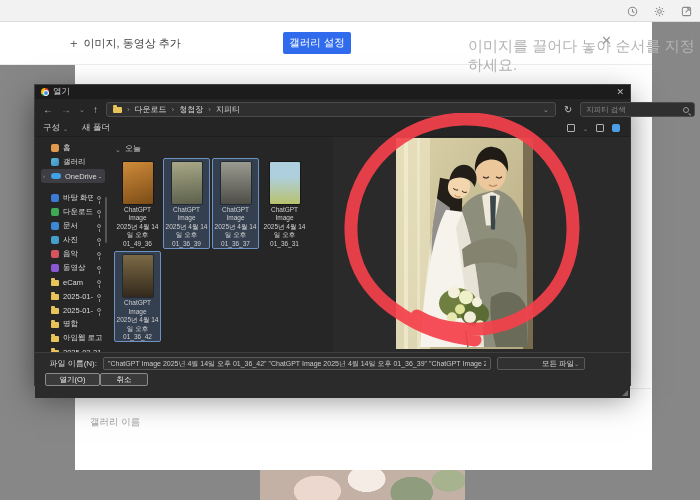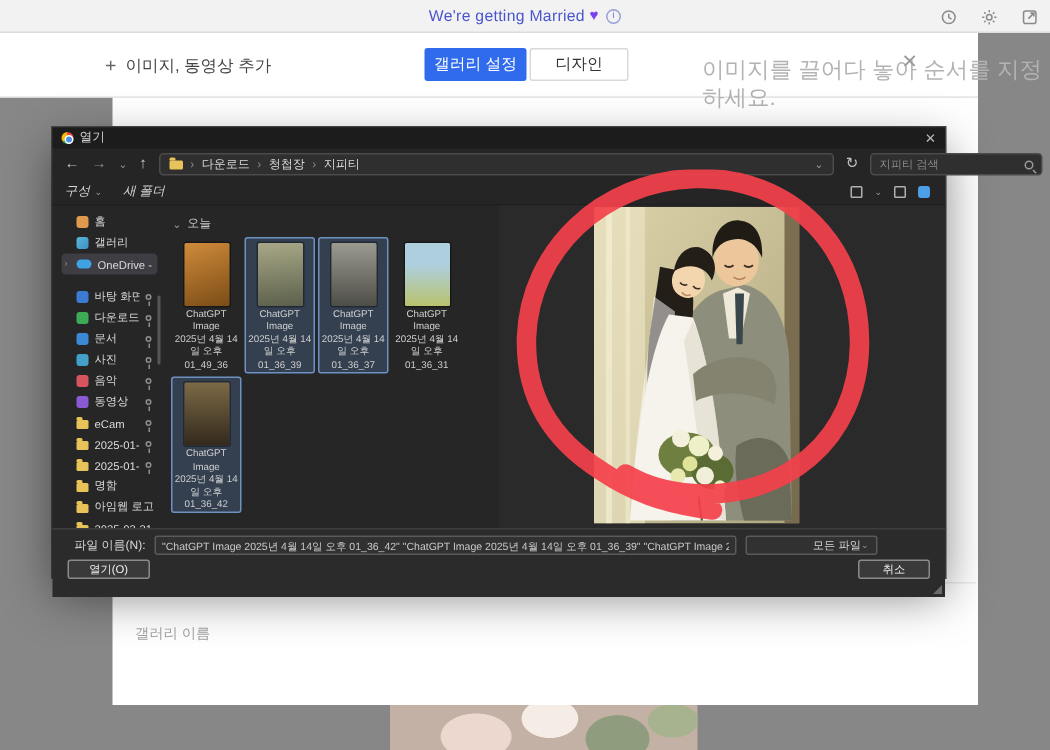--- a/index.html
+++ b/index.html
@@ -69,21 +69,21 @@
                 display:flex; align-items:center; padding:0 5px; }
   .search-box input { flex:1; background:transparent; border:none; outline:none; color:#c9c9c9;
                       font-size:7.5px; font-family:inherit; min-width:0; }
   .search-box input::placeholder { color:#8a8a8a; }
   .mag { width:6px; height:6px; border:1px solid #9a9a9a; border-radius:50%; position:relative; flex:0 0 auto; }
   .mag::after { content:''; position:absolute; left:5px; top:5px; width:3px; height:1px; background:#9a9a9a;
                 transform:rotate(45deg); transform-origin:0 0; }
 
   .dlg-toolbar { height:17px; display:flex; align-items:center; padding:0 10px 0 8px; gap:14px;
                  font-size:8.5px; color:#d6d6d6; border-bottom:1px solid #1f1f1f; }
-  .tb-item { display:flex; align-items:center; gap:3px; cursor:pointer;font-style:italic; }
+  .tb-item { display:flex; align-items:center; gap:3px; cursor:pointer; }
   .tb-caret { font-size:6px; color:#9a9a9a; }
   .tb-right { margin-left:auto; display:flex; align-items:center; gap:8px; }
   .view-sq { width:8px; height:8px; border:1px solid #b0b0b0; border-radius:1px; cursor:pointer; }
   .view-blue { width:8px; height:8px; background:#4da0e8; border-radius:2px; cursor:pointer; }
 
   .dlg-main { position:absolute; left:0; top:52px; width:595px; height:215px; background:#262626; display:flex; }
 
   .sidebar { width:72px; padding:4px 2px 4px 6px; overflow:hidden; position:relative; }
   .side-item { height:14px; display:flex; align-items:center; gap:4px; border-radius:3px; padding:0 2px; cursor:pointer; }
   .side-item.sel { background:#3d3d43; }
@@ -129,43 +129,38 @@
 
   .dlg-footer { position:absolute; left:0; top:267px; width:595px; height:46px; background:#2b2b2b;
                 border-top:1px solid #3e3e3e; padding:4px 6px 0 10px; }
   .f-row1 { display:flex; align-items:center; gap:6px; }
   .fname-label { width:52px; text-align:right; font-size:8px; color:#d9d9d9; flex:0 0 auto; }
   .fname-input { width:388px; height:13px; background:#313131; border:1px solid #5a5a5a; border-radius:2px;
                  color:#c9c9c9; font-size:7px; font-family:inherit; padding:0 4px; outline:none; }
   .ftype { width:88px; height:13px; background:#313131; border:1px solid #5a5a5a; border-radius:2px;
            display:flex; align-items:center; justify-content:flex-end; padding:0 5px; font-size:7.5px;
            color:#d6d6d6; cursor:pointer; }
-  .f-row2 { margin-top:3px; display:flex; justify-content:space-between; padding-right:4px; }
+  .f-row2 { margin-top:3px; display:flex; justify-content:flex-start; padding-right:4px; }
   .dlg-btn { width:55px; height:13px; background:#3a3a3a; border:1px solid #8a8a8a; border-radius:2px;
              color:#f0f0f0; font-size:7.5px; display:flex; align-items:center; justify-content:center; cursor:pointer; }
   .btn-cancel { width:48px; }
   .resize-grip { position:absolute; right:2px; bottom:2px; width:0; height:0;
                  border-left:6px solid transparent; border-bottom:6px solid #6a6a6a; }
 
   .red-annot { position:absolute; left:340px; top:113px; width:250px; height:245px; pointer-events:none; z-index:60; }
 </style>
 </head>
 <body>
 
 <div id="stage">
 
   <div class="white-panel"></div>
   <div class="band"></div>
 
   <div class="top-strip">
-    <div class="ts-title">
-      <span>We're getting Married</span>
-      <span class="ts-heart">♥</span>
-      <span class="ts-info">i</span>
-    </div>
     <div class="ts-icons">
       <span>
         <svg width="11" height="11" viewBox="0 0 12 12">
             <circle cx="6" cy="6" r="4.6" fill="none" stroke="#8a8a8a" stroke-width="1.1"></circle>
             <path d="M6 3.4 V6 L8 7.4" fill="none" stroke="#8a8a8a" stroke-width="1.1"></path>
           </svg>
       </span>
       <span>
         <svg width="11" height="11" viewBox="0 0 12 12">
             <circle cx="6" cy="6" r="2" fill="none" stroke="#8a8a8a" stroke-width="1.1"></circle>
@@ -188,21 +183,20 @@
           </svg>
       </span>
     </div>
   </div>
 
   <div class="add-btn">
     <span class="add-plus">+</span>
     <span>이미지, 동영상 추가</span>
   </div>
   <div class="tab-btn tab-gallery">갤러리 설정</div>
-  <div class="tab-btn tab-design">디자인</div>
   <div class="drag-hint">이미지를 끌어다 놓아 순서를 지정하세요.</div>
   <div class="page-close">✕</div>
 
   <div class="panel-divider"></div>
   <div class="gallery-name-label">갤러리 이름</div>
 
   <div class="bottom-photo"></div>
 
   <div class="dialog">
     <div class="dlg-titlebar">

